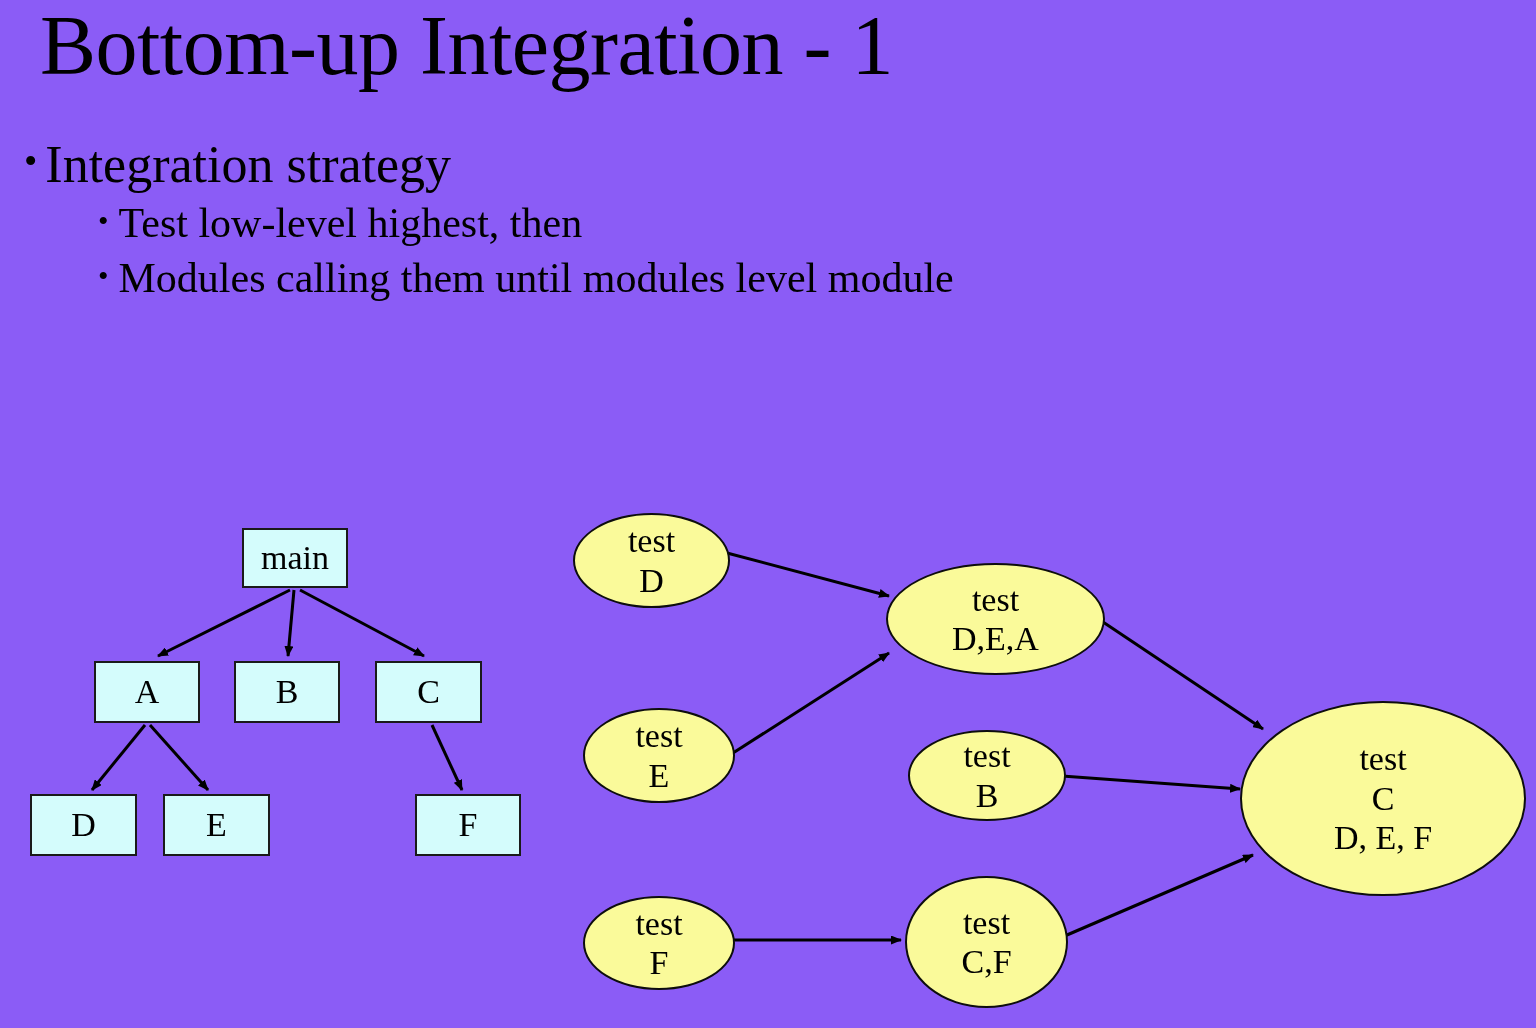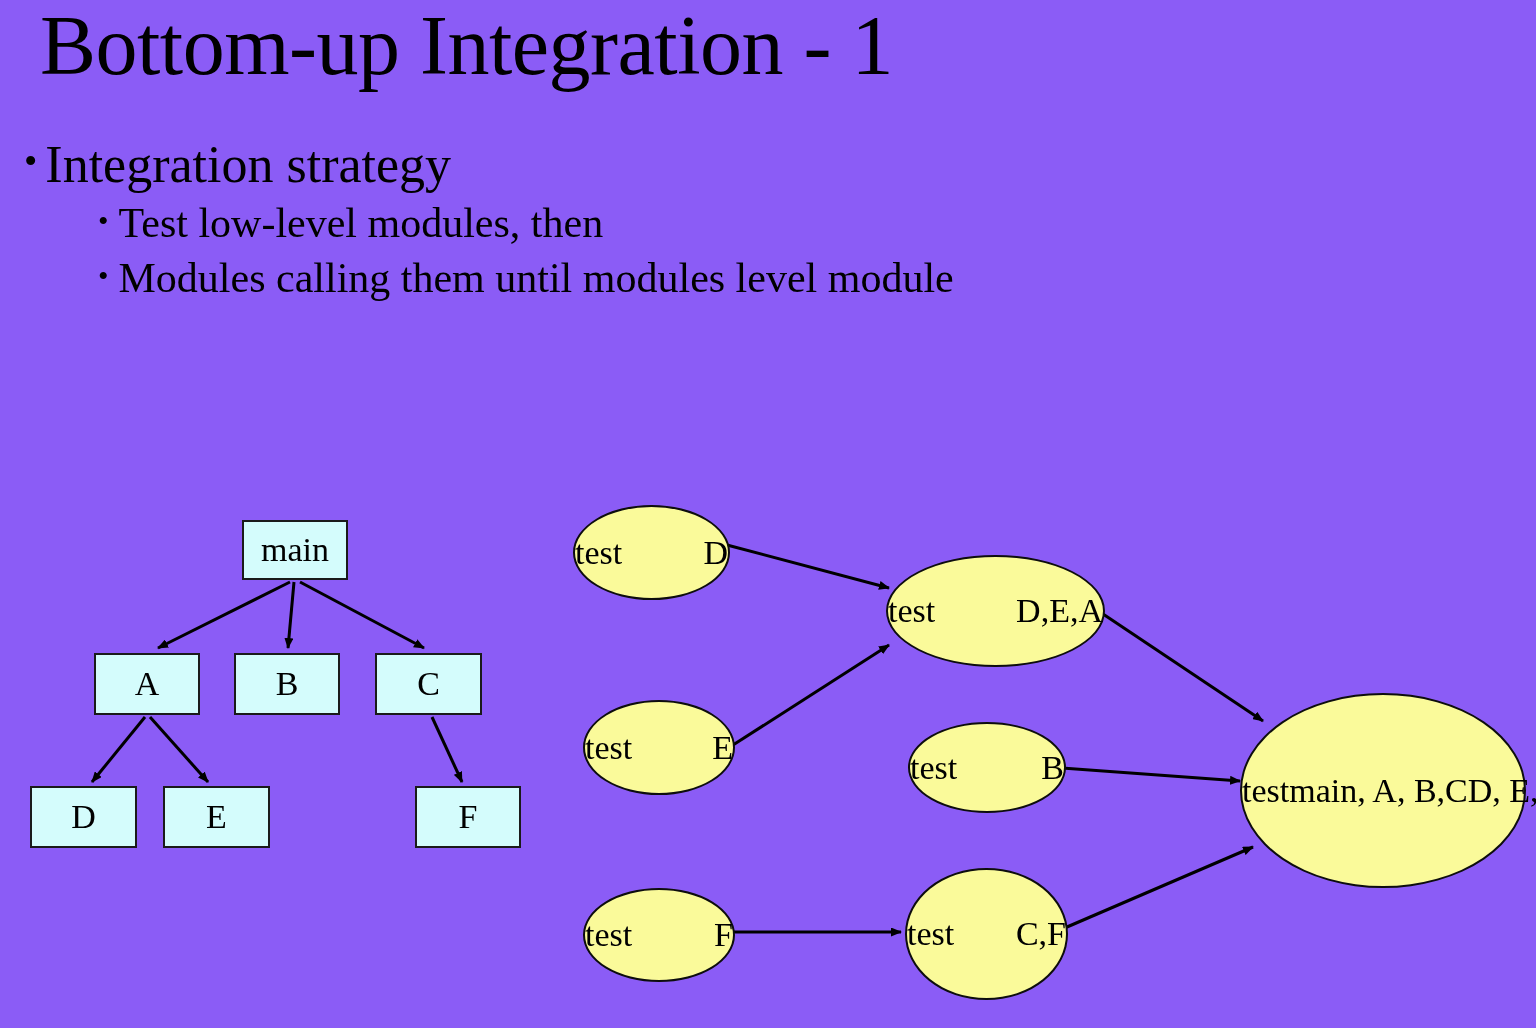--- a/index.html
+++ b/index.html
@@ -64,21 +64,21 @@
     font-size: 30px;
     line-height: 1.5;
     margin-right: 10px;
   }
   .bullet-text { flex: 1 1 auto; }
 
   
   #diagram-layer {
     position: absolute;
     left: 0;
-    top: 0;
+    top: 8px;
     width: 1536px;
     height: 856px;
   }
   #edge-svg {
     position: absolute;
     left: 0;
     top: 0;
     width: 1536px;
     height: 1028px;
     pointer-events: none;
@@ -99,22 +99,23 @@
   }
 
   
   .test-node {
     position: absolute;
     box-sizing: border-box;
     background: #fafa9a;
     border: 2px solid #0d0d0d;
     border-radius: 50%;
     display: flex;
+    flex-direction: column;
     align-items: center;
-    justify-content: space-between;
+    justify-content: center;
     text-align: center;
     font-size: 34px;
     line-height: 1.16;
     color: #000000;
   }
   .test-node .nline { display: block; white-space: pre; }
 </style>
 </head>
 <body>
 
@@ -124,21 +125,21 @@
 
   <div id="bullet-list">
 
     <div class="bullet-l1">
       <span class="dot-l1">•</span>
       <span class="bullet-text">Integration strategy</span>
     </div>
 
     <div class="bullet-l2">
       <span class="dot-l2">•</span>
-      <span class="bullet-text">Test low-level modules, then</span>
+      <span class="bullet-text">Test low-level highest, then</span>
     </div>
 
     <div class="bullet-l2">
       <span class="dot-l2">•</span>
       <span class="bullet-text">Modules calling them until modules level module</span>
     </div>
 
   </div>
 
   <div id="diagram-layer">
@@ -222,19 +223,18 @@
       <span class="nline">F</span>
     </div>
 
     <div class="test-node" style="left:905px; top:868px; width:163px; height:132px;">
       <span class="nline">test</span>
       <span class="nline">C,F</span>
     </div>
 
     <div class="test-node" style="left:1240px; top:693px; width:286px; height:195px;">
       <span class="nline">test</span>
-      <span class="nline">main, A, B,</span>
       <span class="nline">C</span>
       <span class="nline">D, E, F</span>
     </div>
 
   </div>
 </div>
 
 </body></html>

